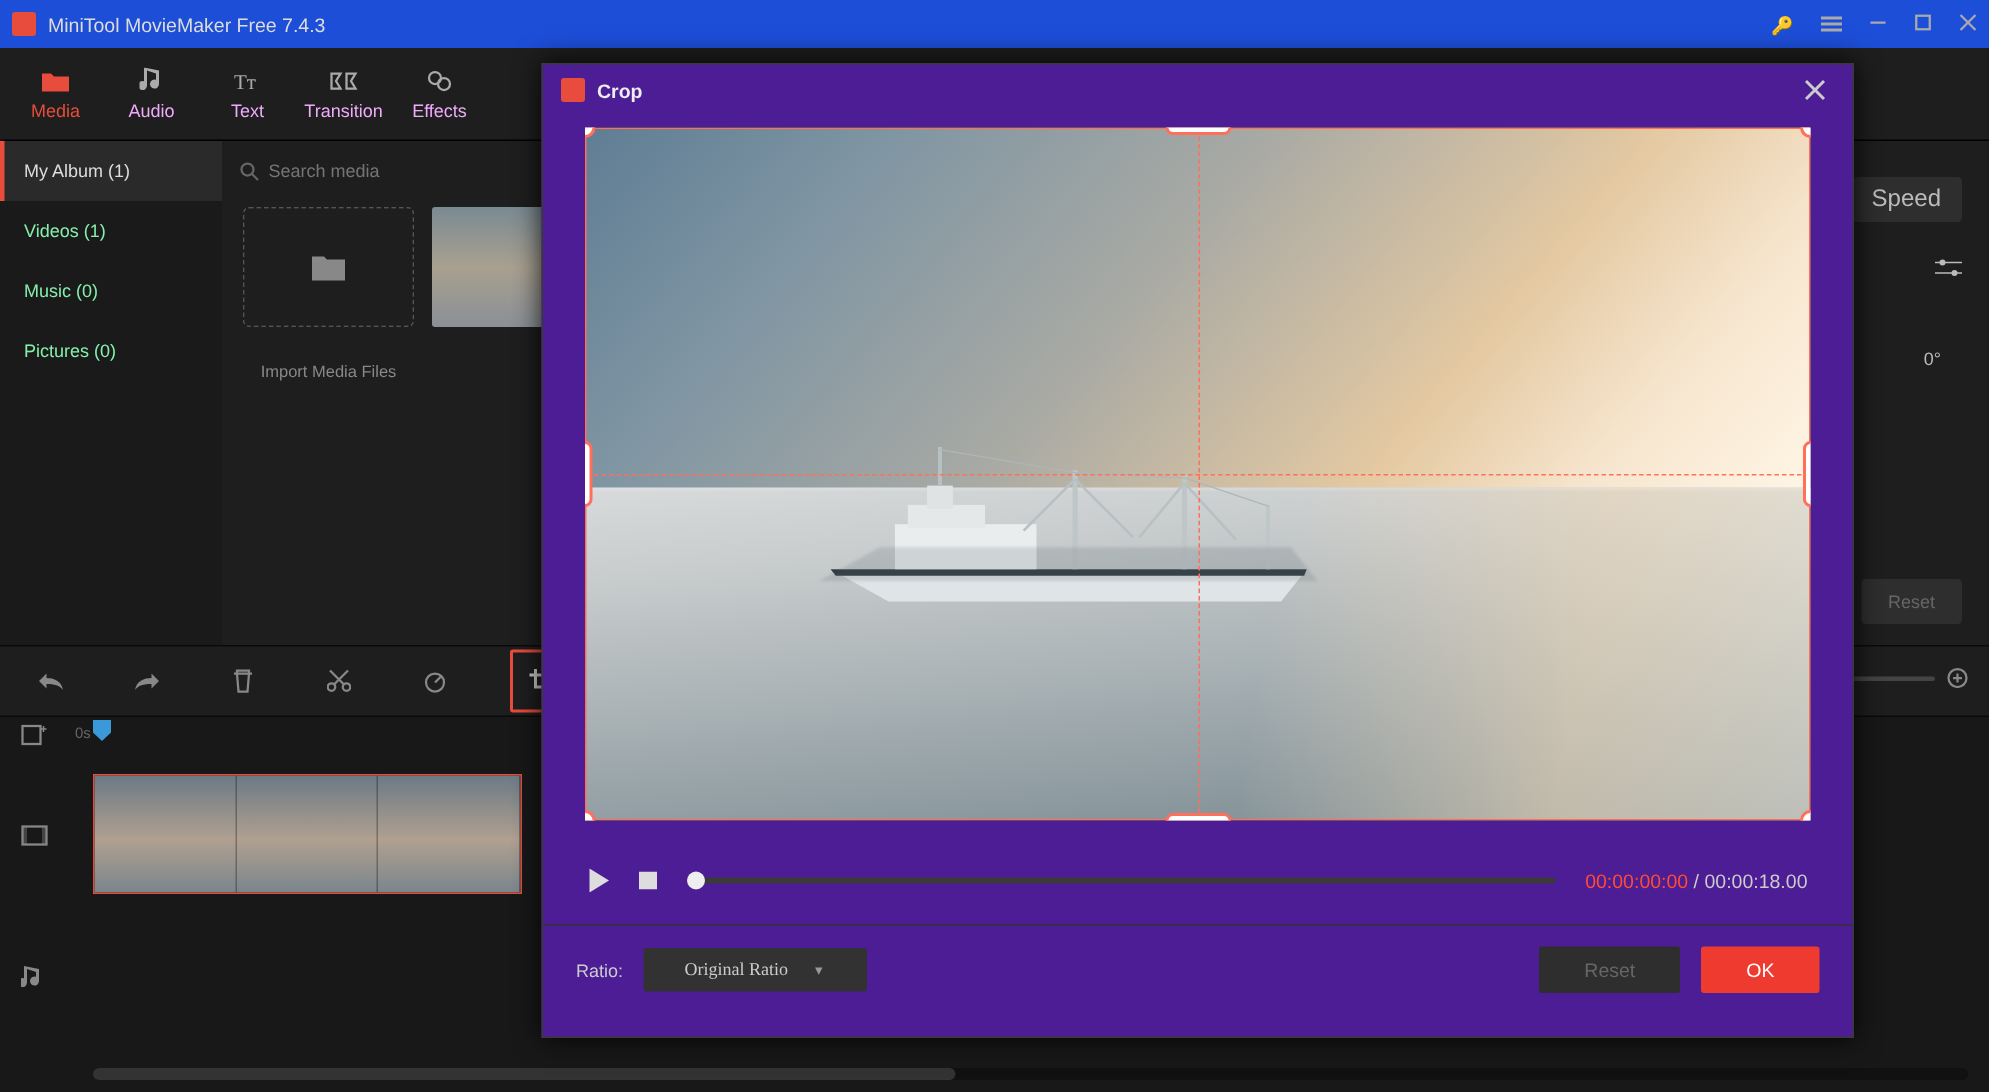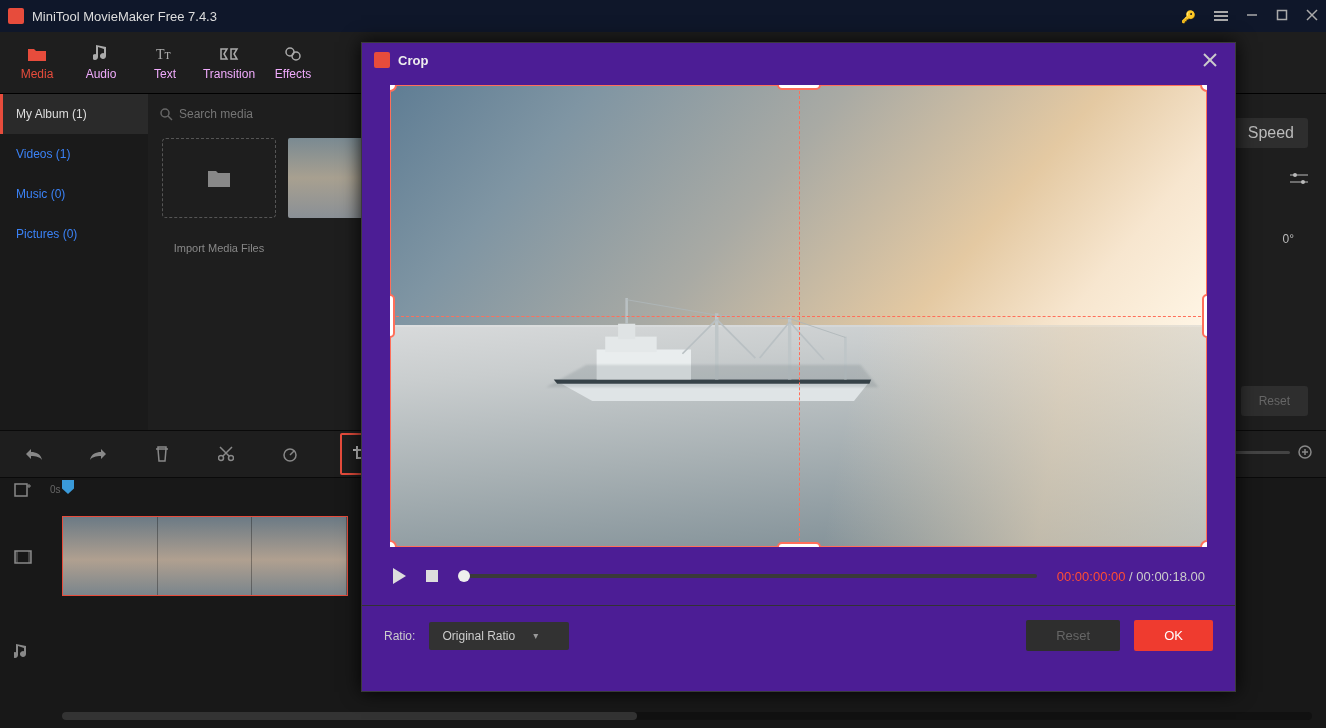--- a/index.html
+++ b/index.html
@@ -1,38 +1,38 @@
 <!DOCTYPE html>
 <html><head>
 <meta charset="utf-8">
 <style>
   * { box-sizing: border-box; margin: 0; padding: 0; user-select: none; }
   html, body { width: 1326px; height: 728px; background: #000; font-family: "Segoe UI", Arial, sans-serif; color: #bbb; overflow: hidden; }
 
   
-  .titlebar { height: 32px; background: #0f172a; display: flex; align-items: center; padding: 0 8px; }
+  .titlebar { height: 32px; background: #1d4ed8; display: flex; align-items: center; padding: 0 8px; }
   .titlebar .logo { width: 16px; height: 16px; background: #e74c3c; border-radius: 2px; margin-right: 8px; position:relative; }
   .titlebar .title { font-size: 13px; color: #ddd; flex: 1; }
   .titlebar .tcontrols { display: flex; gap: 18px; align-items:center; }
   .titlebar .tcontrols span { color:#aaa; font-size:13px; }
   .wc { width:12px; height:12px; display:inline-block; }
   .key-icon::before { content:"\1F511"; font-size:12px; color:#888;}
   .menu-icon { display:inline-block; width:14px; }
   .menu-icon div { height:2px; background:#aaa; margin:2px 0; }
 
   
   .maintabs { height: 62px; background: #1e1e1e; display:flex; align-items:center; padding:0 6px; border-bottom:1px solid #000; gap:2px;}
   .mtab { width:62px; height:56px; display:flex; flex-direction:column; align-items:center; justify-content:center; gap:4px; color:#f0abfc; font-size:12px; }
   .mtab.active { color:#e74c3c; }
   .mtab .mic { width:20px; height:18px; display:flex; align-items:center; justify-content:center; }
 
   
   .content { display:flex; height: 336px; }
   .leftcol { width:148px; background:#1a1a1a;text-align:center; }
-  .leftcol .li { height:40px; display:flex; align-items:center; padding:0 16px; font-size:12px; color:#3b82f6;}
+  .leftcol .li { height:40px; display:flex; align-items:center; padding:0 16px; font-size:12px; color:#86efac;}
   .leftcol .li.active { background:#2a2a2a; color:#ddd; border-left:3px solid #e74c3c; padding-left:13px;}
   .mediapane { flex:1; background:#1e1e1e; position:relative; }
   .searchbar { height:40px; display:flex; align-items:center; padding:0 12px; color:#666; font-size:12px; gap:6px;}
   .thumbs { display:flex; gap:12px; padding:4px 14px; }
   .importbox { width:114px; height:80px; border:1px dashed #555; border-radius:4px; display:flex; align-items:center; justify-content:center; color:#777;}
   .importlabel { text-align:center; font-size:11px; color:#888; margin-top:24px;}
   .vthumb { width:114px; height:80px; background:linear-gradient(#7a8a92 0%, #a8a090 50%, #8a9096 100%); border-radius:2px; }
 
   
   .rightpeek { position:absolute; right:0; top:94px; width:100px; height:336px; background:#1e1e1e; }
@@ -86,31 +86,31 @@
 
   .cropframe { position:absolute; inset:0; border:1px solid #ff6f5a; pointer-events:none;}
   .cropframe::before, .cropframe::after { content:""; position:absolute; border:0 dashed #ff6f5a; }
   .gridv { position:absolute; top:0; bottom:0; left:50%; border-left:1px dashed #ff6f5a; }
   .gridh { position:absolute; left:0; right:0; top:50%; border-top:1px dashed #ff6f5a; }
   .chandle { position:absolute; width:14px; height:14px; background:#fff; border:2px solid #ff6f5a; border-radius:50%; }
   .ehandle { position:absolute; background:#fff; border:2px solid #ff6f5a; border-radius:7px; }
   .eh-top, .eh-bot { width:44px; height:10px; left:50%; transform:translateX(-50%);}
   .eh-left, .eh-right { width:10px; height:44px; top:50%; transform:translateY(-50%);}
   
-  .playbar { height:58px; display:flex; align-items:center; padding:0 30px; gap:20px;}
+  .playbar { height:58px; display:flex; align-items:center; padding:0 30px; gap:20px;margin-top:11px;}
   .pbbtn { color:#ddd; }
   .seek { flex:1; height:4px; background:#3a3a3a; border-radius:2px; position:relative;}
   .seek .sknob { position:absolute; left:0; top:-4px; width:12px; height:12px; background:#eee; border-radius:50%;}
   .timecode { font-size:13px; }
   .tc-cur { color:#ff4d33; }
   .tc-tot { color:#ccc; }
 
   .footer { border-top:1px solid #333; padding:14px 22px; display:flex; align-items:center; gap:14px;}
   .footer .lab { color:#ccc; font-size:12px;}
-  .ratiosel { background:#323232; color:#ccc; border:none; font-size:12px; padding:7px 30px 7px 12px; border-radius:2px; position:relative; min-width:140px; display:flex; align-items:center; justify-content:center;}
+  .ratiosel { background:#323232; color:#ccc; border:none; font-size:12px; padding:7px 30px 7px 27px; border-radius:2px; position:relative; min-width:140px; display:flex; align-items:center; justify-content:space-between;font-family:Liberation Serif, serif;}
   .ratiosel .chev { margin-left:18px; font-size:10px; color:#999;}
   .spacer { flex:1; }
   .btn { padding:8px 30px; font-size:13px; border-radius:2px; }
   .btn.reset { background:#2e2e2e; color:#666;}
   .btn.ok { background:#ef3b2f; color:#fff;}
 
   svg { display:block; }
 </style>
 </head>
 <body>

